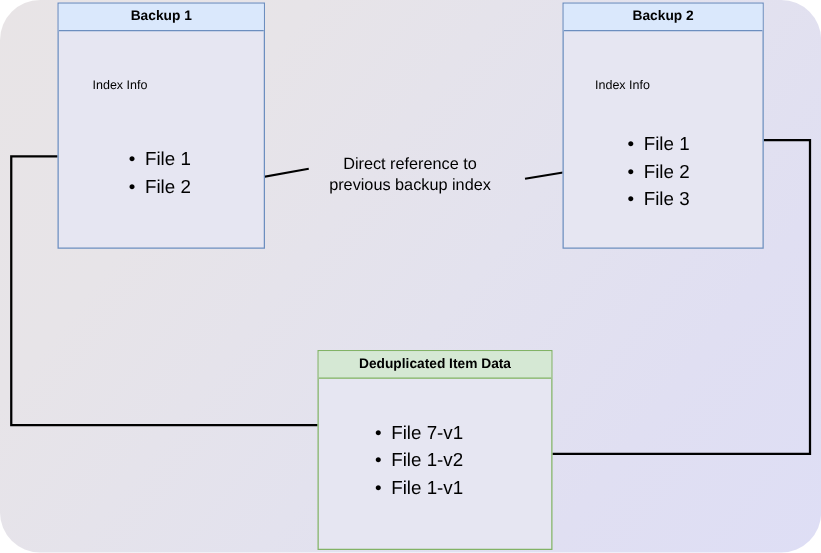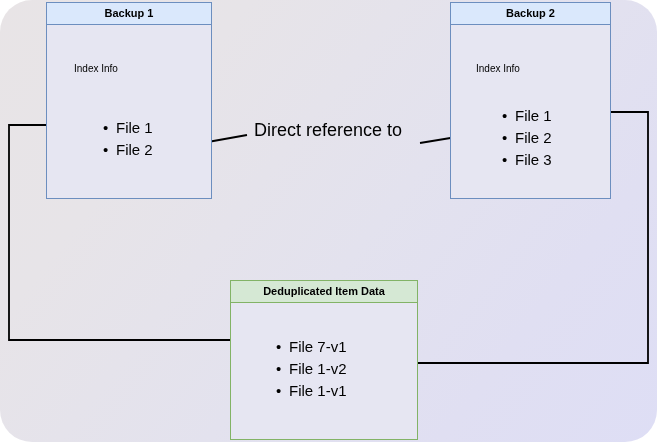--- a/index.html
+++ b/index.html
@@ -30,20 +30,21 @@
     pointer-events: none;
   }
   .box {
     position: absolute;
     box-sizing: border-box;
     border: 1px solid #6c8ebf;
     background: #e6e6f2;
   }
   .box.green {
     border-color: #82b366;
+    margin-left: 24px;
   }
   .box-header {
     box-sizing: border-box;
     height: 22px;
     line-height: 21px;
     text-align: center;
     font-size: 11px;
     font-weight: bold;
     color: #000;
     background: #dae8fc;
@@ -81,21 +82,21 @@
     position: absolute;
     left: -13px;
     top: 0;
     font-size: 15px;
     line-height: 22px;
     color: #000;
   }
   .center-label {
     position: absolute;
     text-align: center;
-    font-size: 18px;
+    font-size: 13px;
     line-height: 17px;
     color: #000;
     white-space: nowrap;
   }
 </style>
 </head>
 <body>
 
 <div id="canvas">
 
@@ -144,15 +145,16 @@
       <ul class="file-list" style="left:42px; top:33px;">
         <li>File 7-v1</li>
         <li>File 1-v2</li>
         <li>File 1-v1</li>
       </ul>
     </div>
   </div>
 
   <div class="center-label" style="left:250px; top:122px; width:156px;">
     <div>Direct reference to</div>
+    <div>previous backup index</div>
   </div>
 
 </div>
 
 </body></html>

